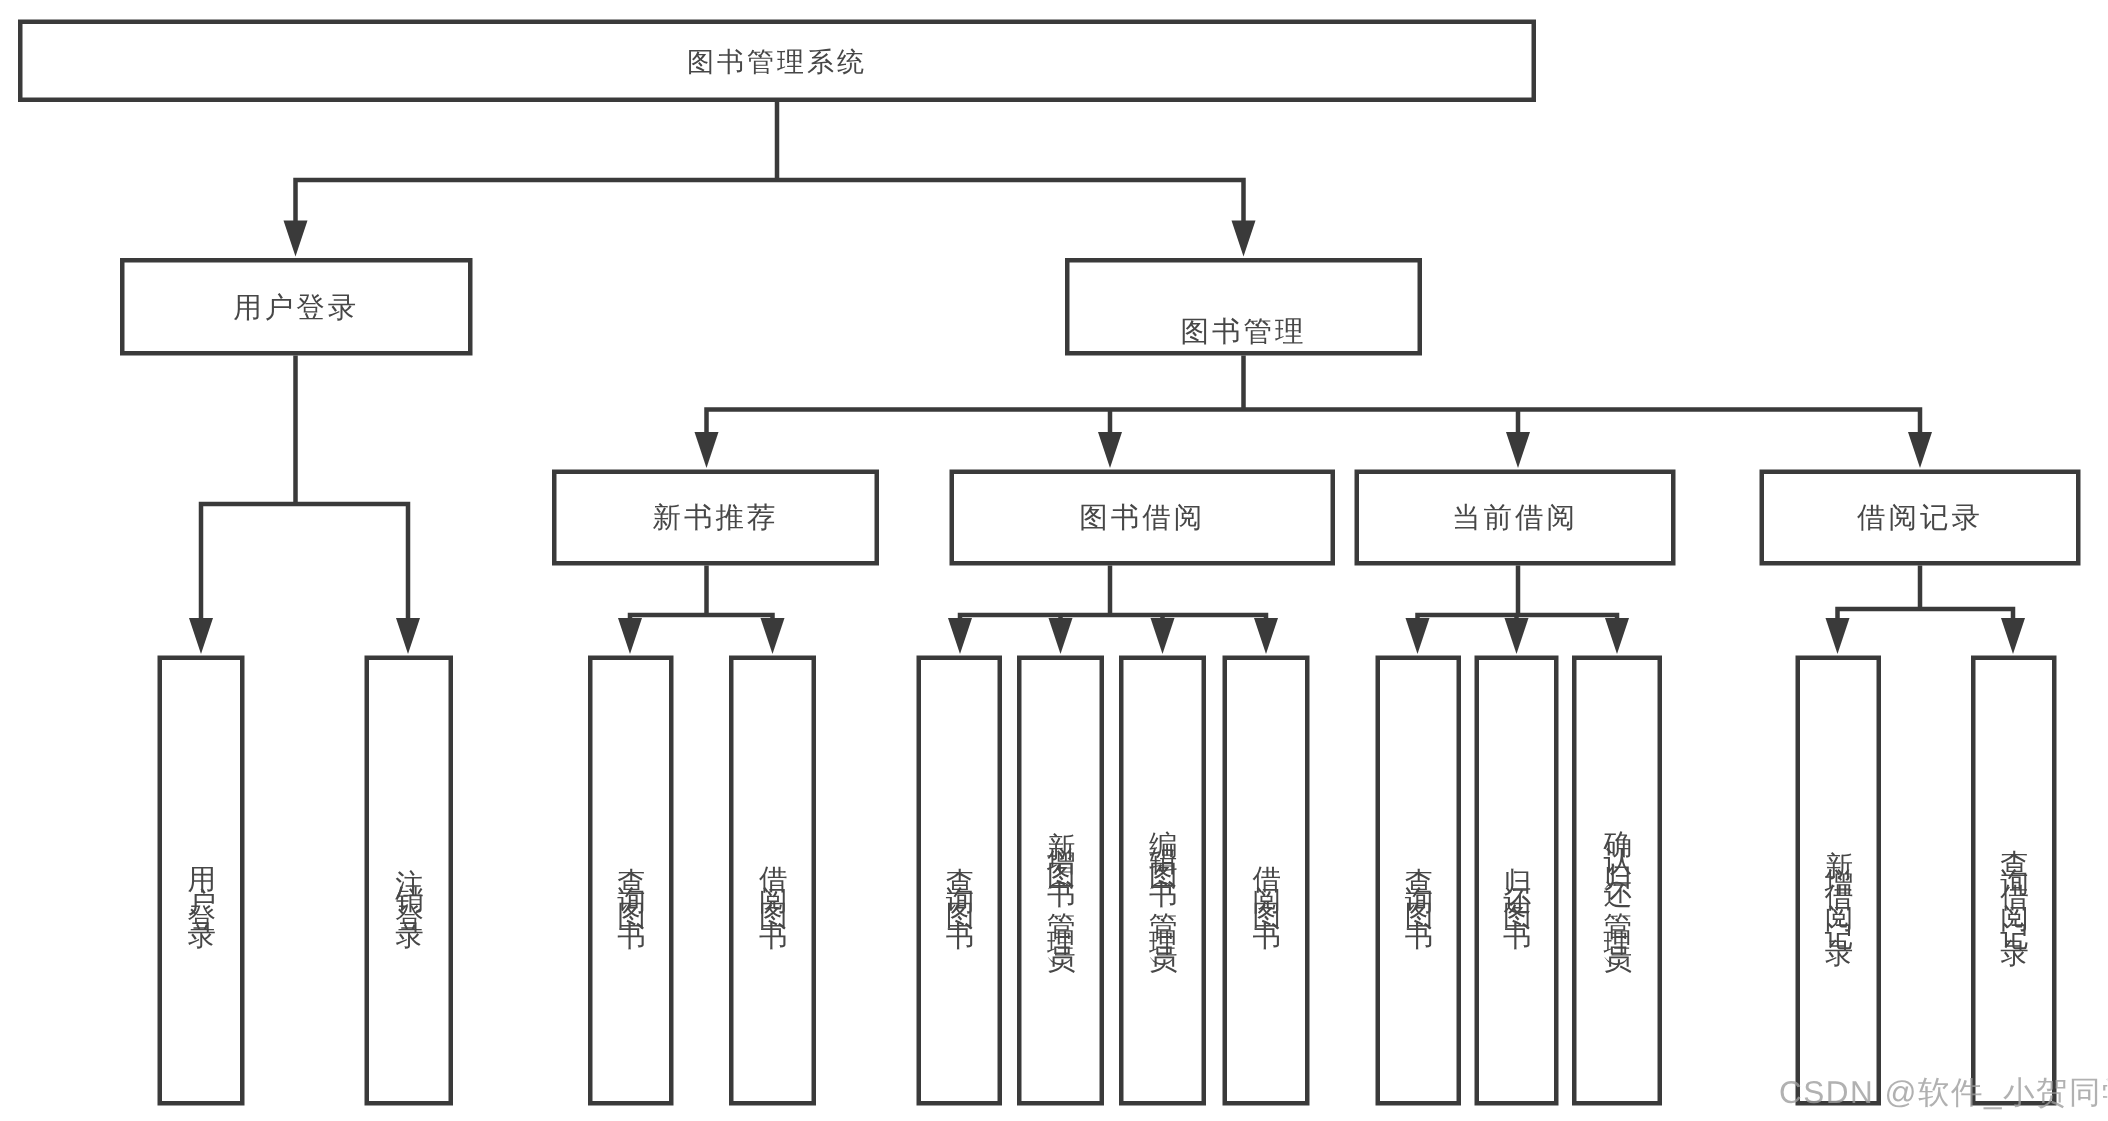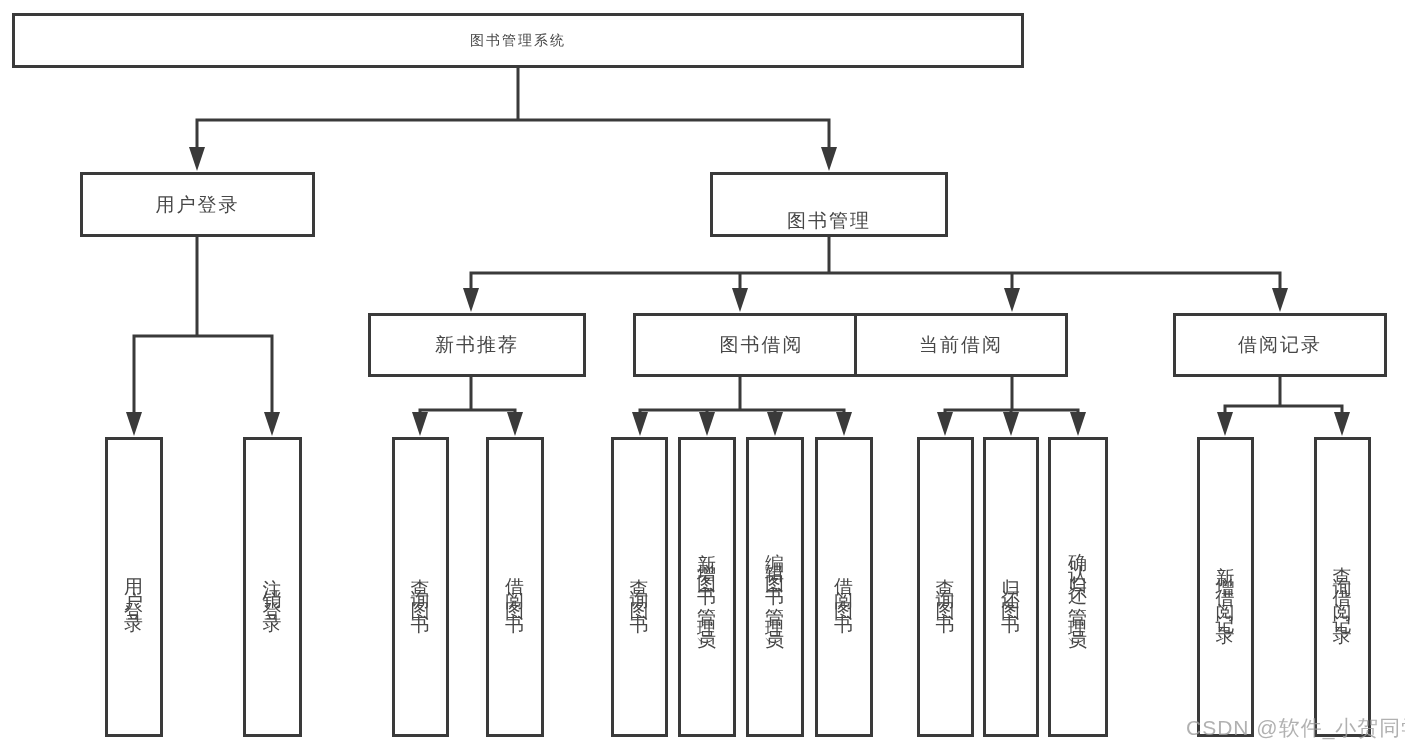--- a/index.html
+++ b/index.html
@@ -25,21 +25,21 @@
     align-items: center;
     justify-content: center;
     color: #474747;
     z-index: 2;
   }
   .hbox span {
     font-size: 19px;
     letter-spacing: 2px;
     white-space: nowrap;
   }
-  .rootbox span { font-size: 14px; }
+  .rootbox span { font-size: 18px; }
   .vbox span {
     writing-mode: vertical-rl;
     text-orientation: mixed;
     font-size: 19px;
     letter-spacing: 12px;
     line-height: 1;
     white-space: nowrap;
   }
   .vbox.long span { letter-spacing: 11px; }
   .watermark {
@@ -97,21 +97,21 @@
   <div class="box hbox" style="left:710px; top:172px; width:238px; height:65px;align-items:flex-end;">
     <span>图书管理</span>
   </div>
 
   <div class="box hbox" style="left:368px; top:313px; width:218px; height:64px;">
     <span>新书推荐</span>
   </div>
   <div class="box hbox" style="left:633px; top:313px; width:257px; height:64px;">
     <span>图书借阅</span>
   </div>
-  <div class="box hbox" style="left:854px; top:313px; width:214px; height:64px;">
+  <div class="box hbox" style="left:903px; top:313px; width:214px; height:64px;">
     <span>当前借阅</span>
   </div>
   <div class="box hbox" style="left:1173px; top:313px; width:214px; height:64px;">
     <span>借阅记录</span>
   </div>
 
   <div class="box vbox" style="left:105px; top:437px; width:58px; height:300px;">
     <span>用户登录</span>
   </div>
   <div class="box vbox" style="left:243px; top:437px; width:59px; height:300px;">

